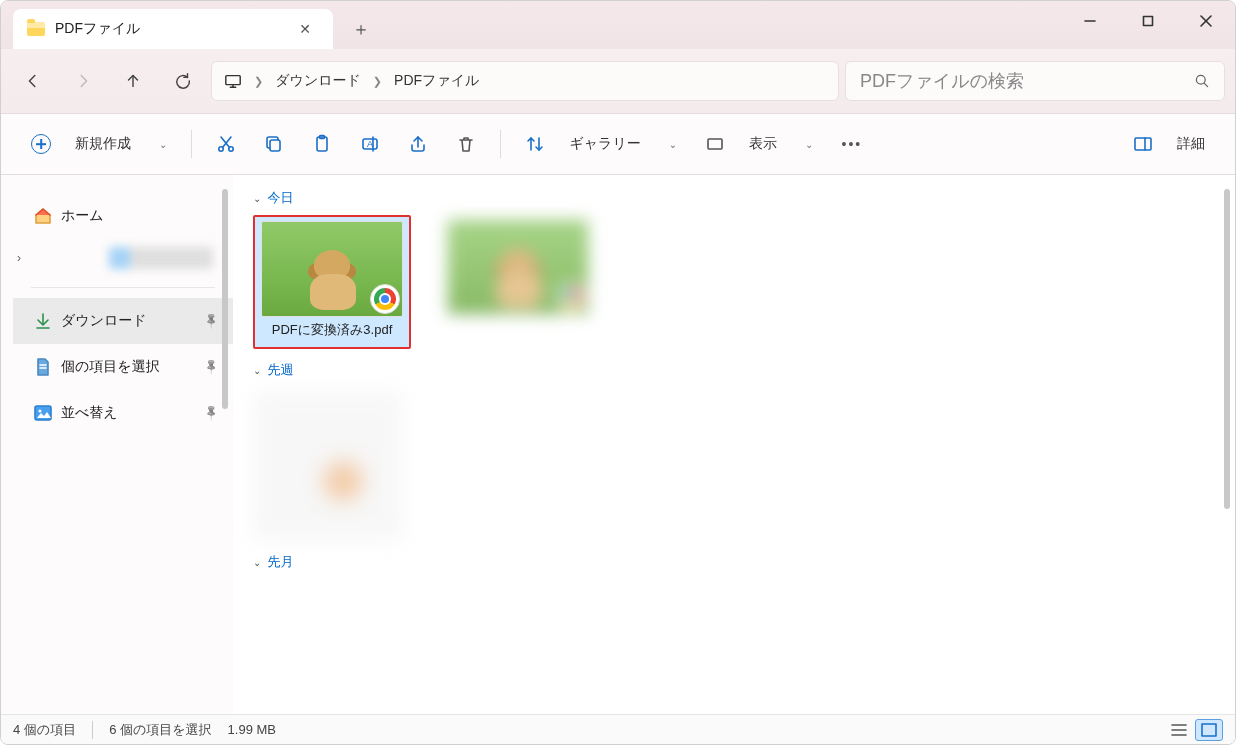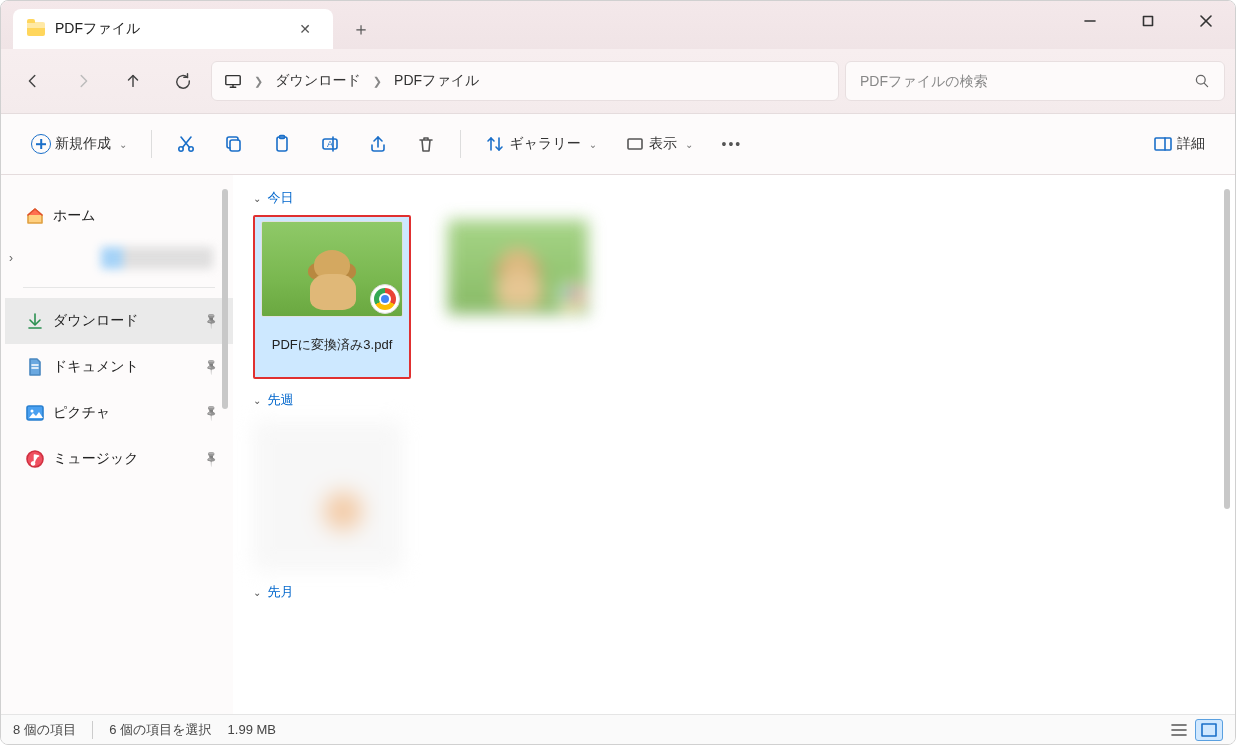--- a/index.html
+++ b/index.html
@@ -17,38 +17,38 @@
 .winbtn { width: 58px; display: flex; align-items: center; justify-content: center; color: #333; }
 .winbtn svg { width: 12px; height: 12px; }
 
 
 .navrow { height: 64px; background: linear-gradient(to bottom, #f7eeef, #f4ebec); display: flex; align-items: center; padding: 0 10px; gap: 6px; }
 .navbtn { width: 44px; height: 40px; display: flex; align-items: center; justify-content: center; border-radius: 6px; color: #444; }
 .navbtn.disabled { color: #bbb; }
 .breadcrumb { flex: 1; height: 40px; background: #fdfafa; border-radius: 6px; display: flex; align-items: center; padding: 0 12px; gap: 6px; font-size: 14px; color: #333; border: 1px solid #e8dfe0; }
 .bc-sep { color: #888; font-size: 11px; padding: 0 6px; }
 .searchbox { width: 380px; height: 40px; background: #fdfafa; border-radius: 6px; border: 1px solid #e8dfe0; display: flex; align-items: center; padding: 0 14px; gap: 10px; color: #888; }
-.searchbox input { flex: 1; border: none; background: transparent; font-size: 14px; outline: none; color: #be185d; }
+.searchbox input { flex: 1; border: none; background: transparent; font-size: 18px; outline: none; color: #be185d; }
 .searchbox input::placeholder { color: #888; }
 .search-icon { width: 16px; height: 16px; color: #666; }
 
 
 .toolbar { height: 62px; border-top: 1px solid #e5dcdd; border-bottom: 1px solid #e5dcdd; background: #fdfbfb; display: flex; align-items: center; padding: 0 20px; gap: 8px; }
-.tbtn { height: 40px; display: flex; align-items: center; gap: 4px; padding: 0 10px; border-radius: 4px; font-size: 14px; color: #333; }
+.tbtn { height: 40px; display: flex; align-items: center; gap: 24px; padding: 0 10px; border-radius: 4px; font-size: 14px; color: #333; }
 .tbtn .ticon { width: 20px; height: 20px; display: flex; align-items: center; justify-content: center; color: #1a6fc9; }
 .tdiv { width: 1px; height: 28px; background: #ddd; margin: 0 6px; }
 .plus-circle { width: 20px; height: 20px; border: 1.6px solid #1a6fc9; border-radius: 50%; position: relative; }
 .plus-circle::before, .plus-circle::after { content: ""; position: absolute; background: #1a6fc9; }
 .plus-circle::before { left: 4px; right: 4px; top: 50%; height: 1.6px; transform: translateY(-50%); }
 .plus-circle::after { top: 4px; bottom: 4px; left: 50%; width: 1.6px; transform: translateX(-50%); }
 .caret { font-size: 10px; color: #777; margin-left: 4px; }
 
 
 .main { display: flex; height: calc(100% - 48px - 64px - 62px - 30px); }
-.sidebar { width: 232px; background: #fdfbfb; padding: 18px 0 0 4px; position: relative; overflow: hidden; }
+.sidebar { width: 232px; background: #fdfbfb; padding: 18px 0 0 12px; position: relative; overflow: hidden; }
 .sb-item { height: 46px; display: flex; align-items: center; gap: 12px; padding: 0 20px 0 48px; font-size: 14px; color: #222; position: relative; }
 .sb-item .sicon { position: absolute; left: 20px; width: 20px; height: 20px; display: flex; align-items: center; justify-content: center; }
 .sb-item.pin::after { content: "📌"; font-size: 11px; color: #777; position: absolute; right: 14px; filter: grayscale(1) opacity(.7); transform: rotate(-45deg); }
 .sb-item.active { background: #eaeaea; }
 .sb-item .expand { position: absolute; left: 4px; font-size: 12px; color: #666; }
 .sb-sep { height: 1px; background: #e6e6e6; margin: 10px 18px; }
 .sb-blur { filter: blur(5px); color: #4a90e2; background: linear-gradient(90deg, #6bb8f5 20%, #ccc 20%); height: 22px; margin-left: 48px; width: 120px; border-radius: 3px; opacity: .6; }
 .sb-scroll { position: absolute; right: 2px; top: 14px; width: 12px; height: 440px; display: flex; justify-content: center; }
 .sb-thumb { width: 6px; height: 220px; background: #c8c8c8; border-radius: 3px; }
 
@@ -60,21 +60,21 @@
 .file { width: 158px; display: flex; flex-direction: column; align-items: center; padding: 4px; border-radius: 2px; }
 .file.selected { background: #cde8ff; border: 2px solid #e03030; }
 .thumb { width: 142px; height: 96px; border-radius: 2px; background: #7fa860; position: relative; border: 1px solid #e0e0e0; overflow: hidden; }
 .thumb.dog { background: radial-gradient(ellipse at 50% 65%, #d4a860 0%, #d4a860 16%, transparent 17%), linear-gradient(to bottom, #8fc968 0%, #7ab850 60%, #6aa840 100%); }
 .thumb.dog::before { content: ""; position: absolute; width: 36px; height: 30px; background: #d4a860; border-radius: 50% 50% 45% 45%; left: 52px; top: 28px; box-shadow: -12px 6px 0 -6px #b88840, 12px 6px 0 -6px #b88840; }
 .thumb.dog::after { content:""; position:absolute; width:46px; height:36px; background:#e0b878; border-radius: 40% 40% 30% 30%; left:48px; top:52px; }
 .overlay-icon { position: absolute; right: 2px; bottom: 2px; width: 30px; height: 30px; border-radius: 50%; background: #fff; border: 1px solid #ddd; display: flex; align-items: center; justify-content: center; }
 .chrome { width: 22px; height: 22px; border-radius: 50%; background: conic-gradient(#ea4335 0 120deg, #fbbc05 120deg 240deg, #34a853 240deg 360deg); position: relative; }
 .chrome::before { content:""; position:absolute; inset:5px; border-radius:50%; background:#fff; }
 .chrome::after { content:""; position:absolute; inset:7px; border-radius:50%; background:#4285f4; }
-.fname { text-align: center; font-size: 13px; line-height: 1.4; color: #222; padding: 19px 2px; }
+.fname { text-align: center; font-size: 13px; line-height: 1.4; color: #222; padding: 4px 2px; }
 .file.blurred { filter: blur(8px); opacity: .8; }
 .file.blurred .fname { visibility: hidden; }
 .blur-block { width: 150px; height: 150px; filter: blur(10px); opacity: .5; background: radial-gradient(circle at 60% 60%, #e89850 10%, transparent 20%), #f0f0f0; border-radius: 6px; margin-top: 4px; }
 .content-scroll { position: absolute; right: 2px; top: 14px; width: 12px; }
 .content-thumb { width: 6px; height: 320px; background: #c8c8c8; border-radius: 3px; margin: 0 auto; }
 
 
 .status { height: 30px; border-top: 1px solid #e5e5e5; display: flex; align-items: center; font-size: 13px; color: #444; padding: 0 12px; gap: 16px; background: #fafafa; }
 .status .vdiv { width: 1px; height: 18px; background: #ccc; }
 .status .vbtns { margin-left: auto; display: flex; gap: 2px; }
@@ -278,40 +278,31 @@
       <span>ダウンロード</span>
     </div>
     <div class="sb-item pin">
       <span class="sicon">
           <svg viewBox="0 0 20 20">
             <path d="M5 2 h7 l3 3 v13 h-10 z" fill="#6aa8e0" stroke="#4a88c0"></path>
             <line x1="7" y1="8" x2="13" y2="8" stroke="#fff"></line>
             <line x1="7" y1="11" x2="13" y2="11" stroke="#fff"></line>
           </svg>
         </span>
-      <span>ドキュメント</span>
+      <span>個の項目を選択</span>
     </div>
     <div class="sb-item pin">
       <span class="sicon">
           <svg viewBox="0 0 20 20">
             <rect x="2" y="3" width="16" height="14" rx="2" fill="#4aa0f0" stroke="#2a80d0"></rect>
             <circle cx="7" cy="8" r="1.5" fill="#fff" stroke="none"></circle>
             <path d="M4 15 l4 -5 l3 3 l3 -4 l4 6" fill="#fff" stroke="none"></path>
           </svg>
         </span>
-      <span>ピクチャ</span>
-    </div>
-    <div class="sb-item pin">
-      <span class="sicon">
-          <svg viewBox="0 0 20 20">
-            <circle cx="10" cy="10" r="8" fill="#f05060" stroke="#d03040"></circle>
-            <path d="M8 13 a1.5 1.5 0 1 0 .1 0 M9.5 13 V6 l4 1" fill="#fff" stroke="#fff"></path>
-          </svg>
-        </span>
-      <span>ミュージック</span>
+      <span>並べ替え</span>
     </div>
     <div class="sb-scroll">
         <div class="sb-thumb"></div>
       </div>
   </div>
 
   <div class="content">
     <div class="group">
       <div class="group-h">
           <span class="gcaret">⌄</span>
@@ -354,21 +345,21 @@
         </div>
     </div>
 
     <div class="content-scroll">
         <div class="content-thumb"></div>
       </div>
   </div>
 </div>
 
 <div class="status">
-  <span>8 個の項目</span>
+  <span>4 個の項目</span>
   <span class="vdiv"></span>
   <span>6 個の項目を選択</span>
   <span>1.99 MB</span>
   <div class="vbtns">
     <div class="vbtn">
         <svg width="16" height="14" viewBox="0 0 16 14">
           <line x1="1" y1="2" x2="15" y2="2"></line>
           <line x1="1" y1="7" x2="15" y2="7"></line>
           <line x1="1" y1="12" x2="15" y2="12"></line>
         </svg>

